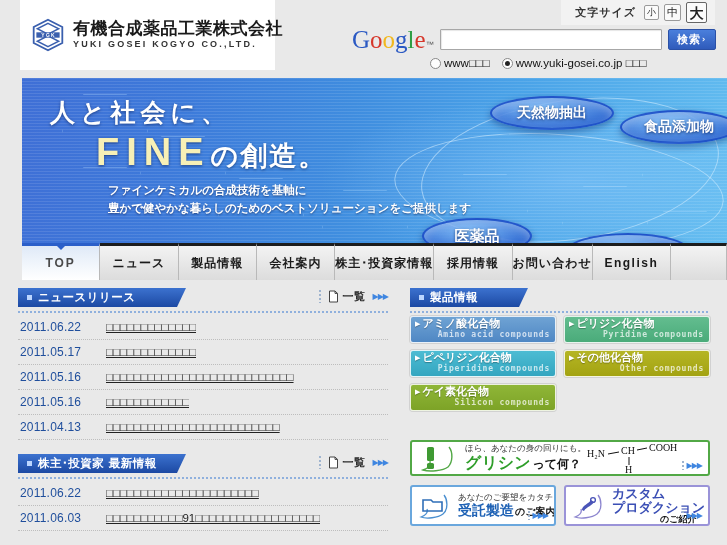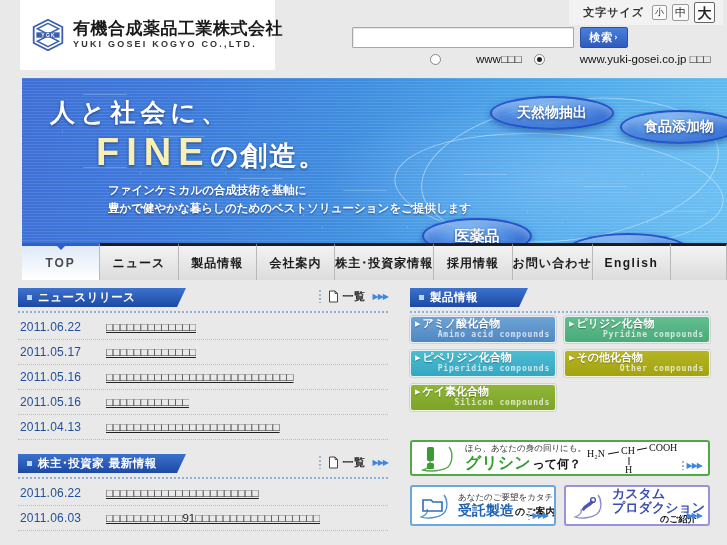--- a/index.html
+++ b/index.html
@@ -25,21 +25,21 @@
     font-family: "DejaVu Sans", sans-serif;
     font-size: 17px; font-weight: bold; letter-spacing: .5px;
     color: #1a1a1a; line-height: 1.15; white-space: nowrap;
   }
   .logo-en {
     font-size: 9px; font-weight: bold; letter-spacing: 2.2px;
     color: #333; line-height: 1.3; white-space: nowrap;
   }
 
   .fontsize-box {
-    position: absolute; right: 4px; top: 0; height: 25px;
+    position: absolute; right: 12px; top: 0; height: 25px;
     background: #f2f2f2;
     display: flex; align-items: center; gap: 5px; padding: 0 8px 0 14px;
   }
   .fontsize-label {
     font-family: "DejaVu Sans", sans-serif;
     font-size: 11px; font-weight: bold; color: #333; letter-spacing: 1px;
     margin-right: 3px;
   }
   .fs-btn {
     background: #fbfbfb; border: 1px solid #9a9a9a; border-radius: 2px;
@@ -88,21 +88,21 @@
   .radio-row .opt + .opt { margin-left: 8px; }
   .radio {
     width: 11px; height: 11px; border-radius: 50%;
     border: 1px solid #888; background: #fdfdfd; flex: 0 0 11px;
     display: inline-block; position: relative;
   }
   .radio.on::after {
     content: ""; position: absolute; left: 2px; top: 2px;
     width: 5px; height: 5px; border-radius: 50%; background: #222;
   }
-  .tofu { font-family: "Liberation Sans", sans-serif; letter-spacing: 0; margin-left: 32px; }
+  .tofu { font-family: "Liberation Sans", sans-serif; letter-spacing: 0; }
 
   
   .hero {
     position: absolute; left: 22px; top: 78px; width: 705px; height: 165px;
     background:
       radial-gradient(ellipse 360px 120px at 78% 62%, rgba(150,205,255,.40), rgba(0,0,0,0) 70%),
       linear-gradient(100deg, #3f6fd6 0%, #3d7ada 22%, #3f8ddf 46%, #4aa3e8 68%, #63bdf0 100%);
     overflow: hidden;
   }
   .hero::after {
@@ -347,20 +347,23 @@
 
     <div class="fontsize-box">
       <span class="fontsize-label">文字サイズ</span>
       <span class="fs-btn fs-s">小</span>
       <span class="fs-btn fs-m">中</span>
       <span class="fs-btn fs-l">大</span>
     </div>
 
     <div class="search-area">
       <div class="search-row">
+        <span class="google-logo">
+          <span class="g-letter g-b">G</span><span class="g-letter g-r">o</span><span class="g-letter g-y">o</span><span class="g-letter g-b">g</span><span class="g-letter g-g">l</span><span class="g-letter g-r">e</span><span class="g-tm">™</span>
+        </span>
         <input class="search-input" type="text" value="" style="">
         <button class="search-btn">
           <span>検索</span>
             <span class="caret">›</span>
         </button>
       </div>
       <div class="radio-row">
         <label class="opt">
           <span class="radio"></span>
           <span class="tofu">www□□□</span>

